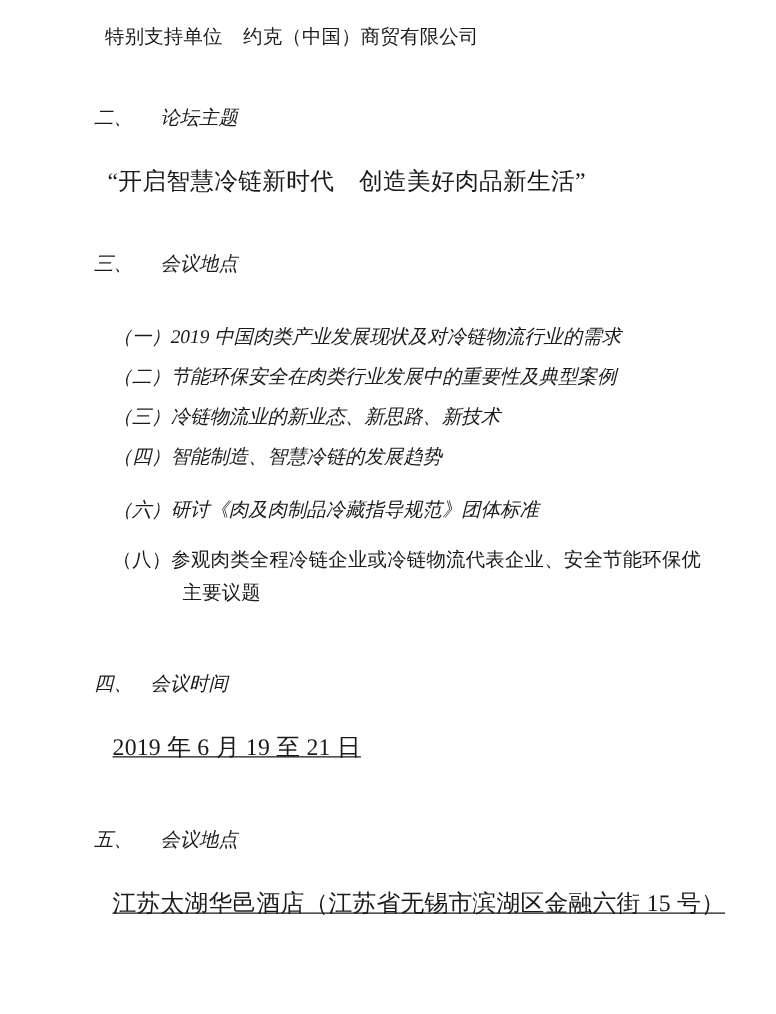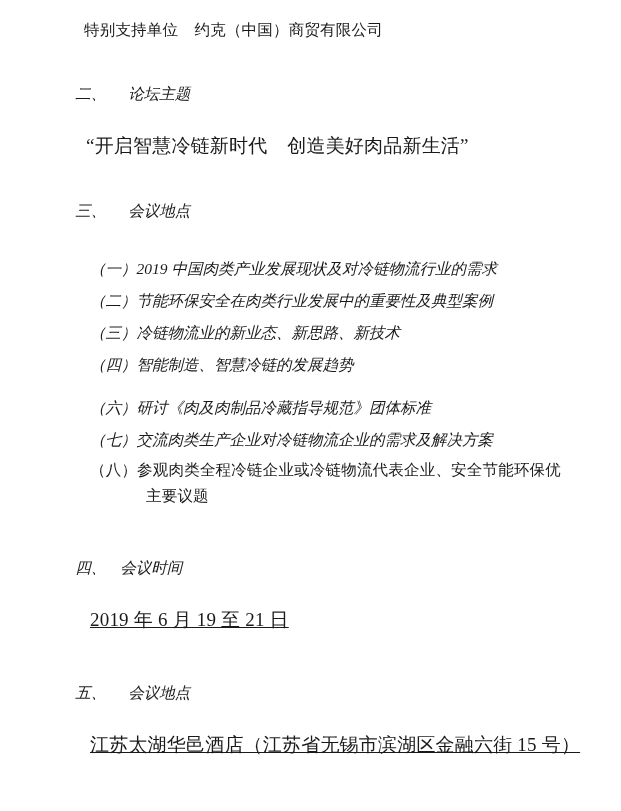--- a/index.html
+++ b/index.html
@@ -100,21 +100,20 @@
     <div class="row-sp"></div>
     <div class="item">（二）节能环保安全在肉类行业发展中的重要性及典型案例</div>
     <div class="row-sp"></div>
     <div class="item">（三）冷链物流业的新业态、新思路、新技术</div>
     <div class="row-sp"></div>
     <div class="item">（四）智能制造、智慧冷链的发展趋势</div>
     <div class="row-sp"></div>
     <div class="row-sp"></div>
     <div class="item">（六）研讨《肉及肉制品冷藏指导规范》团体标准</div>
     <div class="row-sp"></div>
-    <div class="item">（七）交流肉类生产企业对冷链物流企业的需求及解决方案</div>
     <div class="row-sp"></div>
     <div class="item-wrap">
       <div class="line">（八）参观肉类全程冷链企业或冷链物流代表企业、安全节能环保优</div>
       <div class="row-sp"></div>
       <div class="line item-cont">主要议题</div>
     </div>
   </div>
 
   <div class="gap-l"></div>
   <div class="gap-xs"></div>

